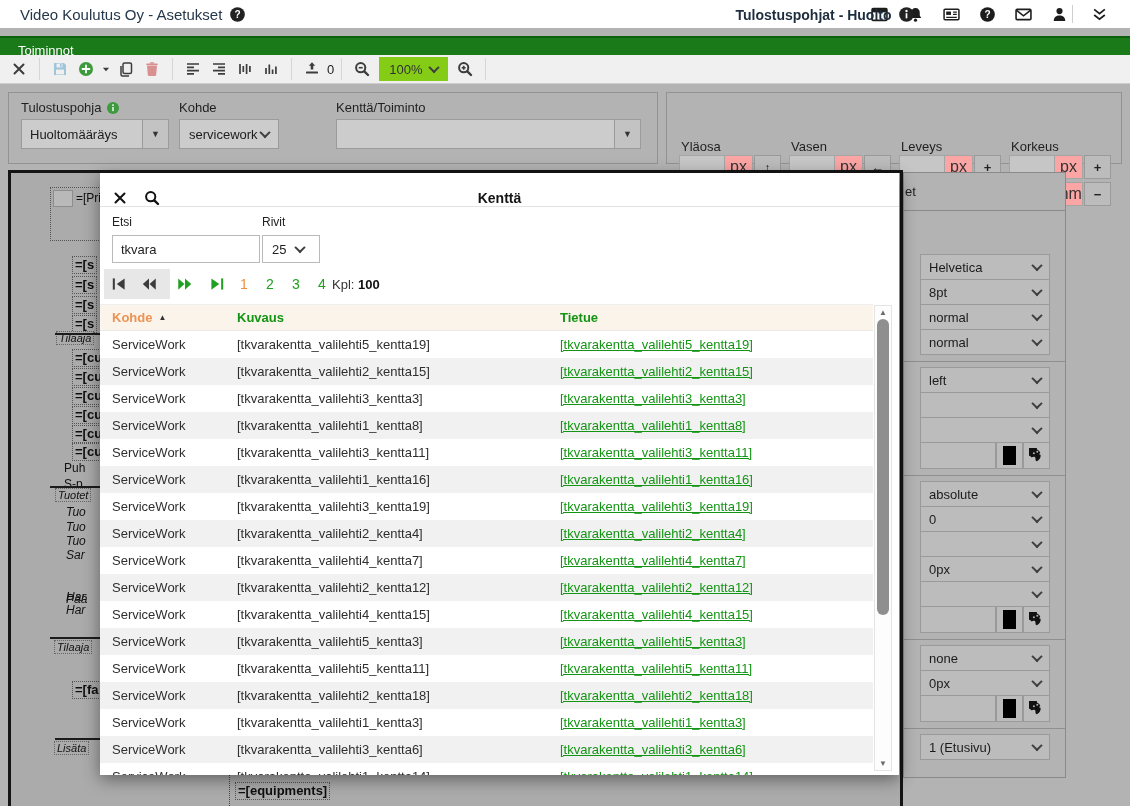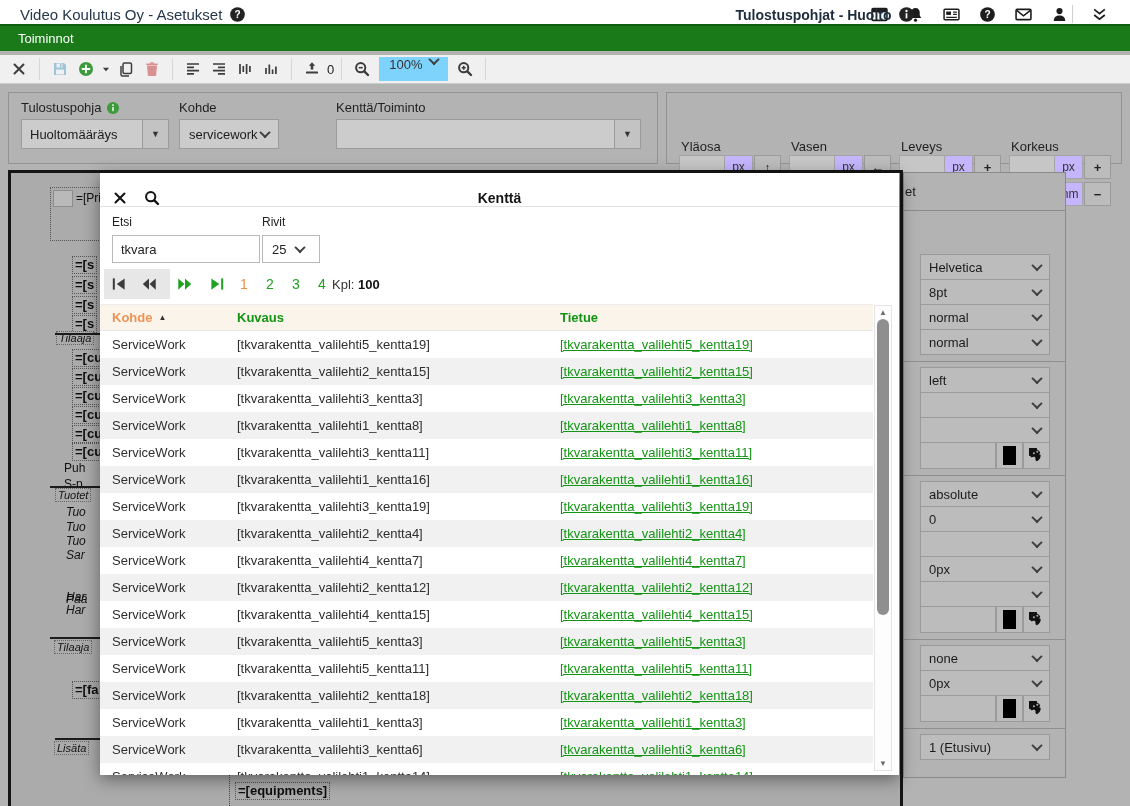--- a/index.html
+++ b/index.html
@@ -12,35 +12,35 @@
               display:flex; align-items:center; padding:0 14px; }
   .titlebar .title { font-size:15px; color:#25374a; margin-left:6px; }
   .badge-dark { display:inline-flex; width:15px; height:15px; margin-left:7px; color:#222; }
   .tb-icons { margin-left:auto; display:flex; align-items:center; gap:19px; color:#1d1d1d; }
   .tb-icons .icon, .icon { display:inline-flex; width:17px; height:17px; }
   .icon svg { width:100%; height:100%; }
   .tb-divider { width:1px; height:18px; background:#cfcfcf; margin:0 4px; }
   .collapse { margin-left:14px; margin-right:8px; color:#1d1d1d; }
 
   
-  .menubar { position:absolute; top:24px; left:0; right:0; height:27px; background:#1a7a1a;
+  .menubar { position:absolute; top:36px; left:0; right:0; height:27px; background:#1a7a1a;
              border-top:2px solid #0d5f0d; color:#fff; font-size:13px;
              display:flex; align-items:center; padding-left:18px; }
 
   
   .toolbar { position:absolute; top:55px; left:0; right:0; height:29px; background:#f0f0f0;
              border-bottom:1px solid #cdcdcd; display:flex; align-items:center; padding-left:6px;
              color:#3d3d3d; font-size:13px; }
   .tbtn { width:26px; height:24px; display:flex; align-items:center; justify-content:center;
           background:transparent; border:none; color:#3d3d3d; cursor:default; }
   .tbtn.narrow { width:14px; }
   .tbtn .icon { width:16px; height:16px; }
   .tsep { width:1px; height:22px; background:#d6d6d6; margin:0 7px; }
   .tlabel { font-size:13px; color:#222; margin-left:2px; }
-  .zoomsel { display:flex; gap:8px; background:#7dd3fc; height:24px;
+  .zoomsel { display:flex; align-items:center; gap:8px; background:#84cc16; height:24px;
              padding:0 10px; margin:8px 4px; color:#333; }
   .toolbar-title { position:absolute; left:660px; top:0; width:330px; height:29px;
                    display:flex; align-items:center; justify-content:center; gap:6px;
                    font-weight:bold; font-size:14px; color:#1d2d3e; }
   .toolbar-title .badge-dark { margin-left:0; }
 
   
   .fgroup { position:absolute; border:1px solid #929292; background:#b3b3b3; }
   .fg-left  { left:8px;  top:92px; width:650px; height:72px; }
   .fg-right { left:666px; top:92px; width:456px; height:72px; }
@@ -54,22 +54,22 @@
   .fselect { position:absolute; top:26px; height:30px; background:#cccccc; border:1px solid #9b9b9b;
              display:flex; align-items:center; padding:0 9px; font-size:13px; color:#1c1c1c; }
   .chev { width:8px; height:8px; border-right:2px solid #3f3f3f; border-bottom:2px solid #3f3f3f;
           transform:rotate(45deg) translate(-1px,-1px); margin-left:auto; flex:none; }
 
   
   .dimgroup { position:absolute; top:0; width:104px; height:72px;margin-top:40px; }
   .dimgroup .dlabel { position:absolute; top:6px; left:2px; font-size:13px; color:#1f1f1f; }
   .dimrow { position:absolute; left:0; height:24px; display:flex; }
   .dimrow .dinput { width:46px; height:24px; background:#c6c6c6; border:1px solid #a5a5a5; }
-  .dimrow .dunit { width:28px; height:24px; background:#c4b5fd; border:1px solid #a5a5a5; border-left:none;
-                   display:flex; align-items:center; justify-content:center; font-size:12px; color:#333; }
+  .dimrow .dunit { width:28px; height:24px; background:#fca5a5; border:1px solid #a5a5a5; border-left:none;
+                   display:flex; align-items:center; justify-content:center; font-size:16px; color:#333; }
   .dimrow .dbtn { width:27px; height:24px; background:#bcbcbc; border:1px solid #9a9a9a; margin-left:1px;
                   display:flex; align-items:center; justify-content:center; font-size:13px; font-weight:bold; color:#222; }
 
   
   .canvas { position:absolute; left:8px; top:170px; width:895px; height:636px;
             border:3px solid #151515; border-bottom:none; background:#ababab; }
   .fraglayer { position:absolute; left:0; top:0; width:1130px; height:806px; z-index:2; pointer-events:none; }
   .frag-field { position:absolute; font-weight:bold; font-size:13px; color:#0e0e0e;
                 border:1px dotted #555; padding:0 2px 1px 2px; white-space:nowrap; }
   .frag-label { position:absolute; font-style:italic; font-size:11px; color:#111;

